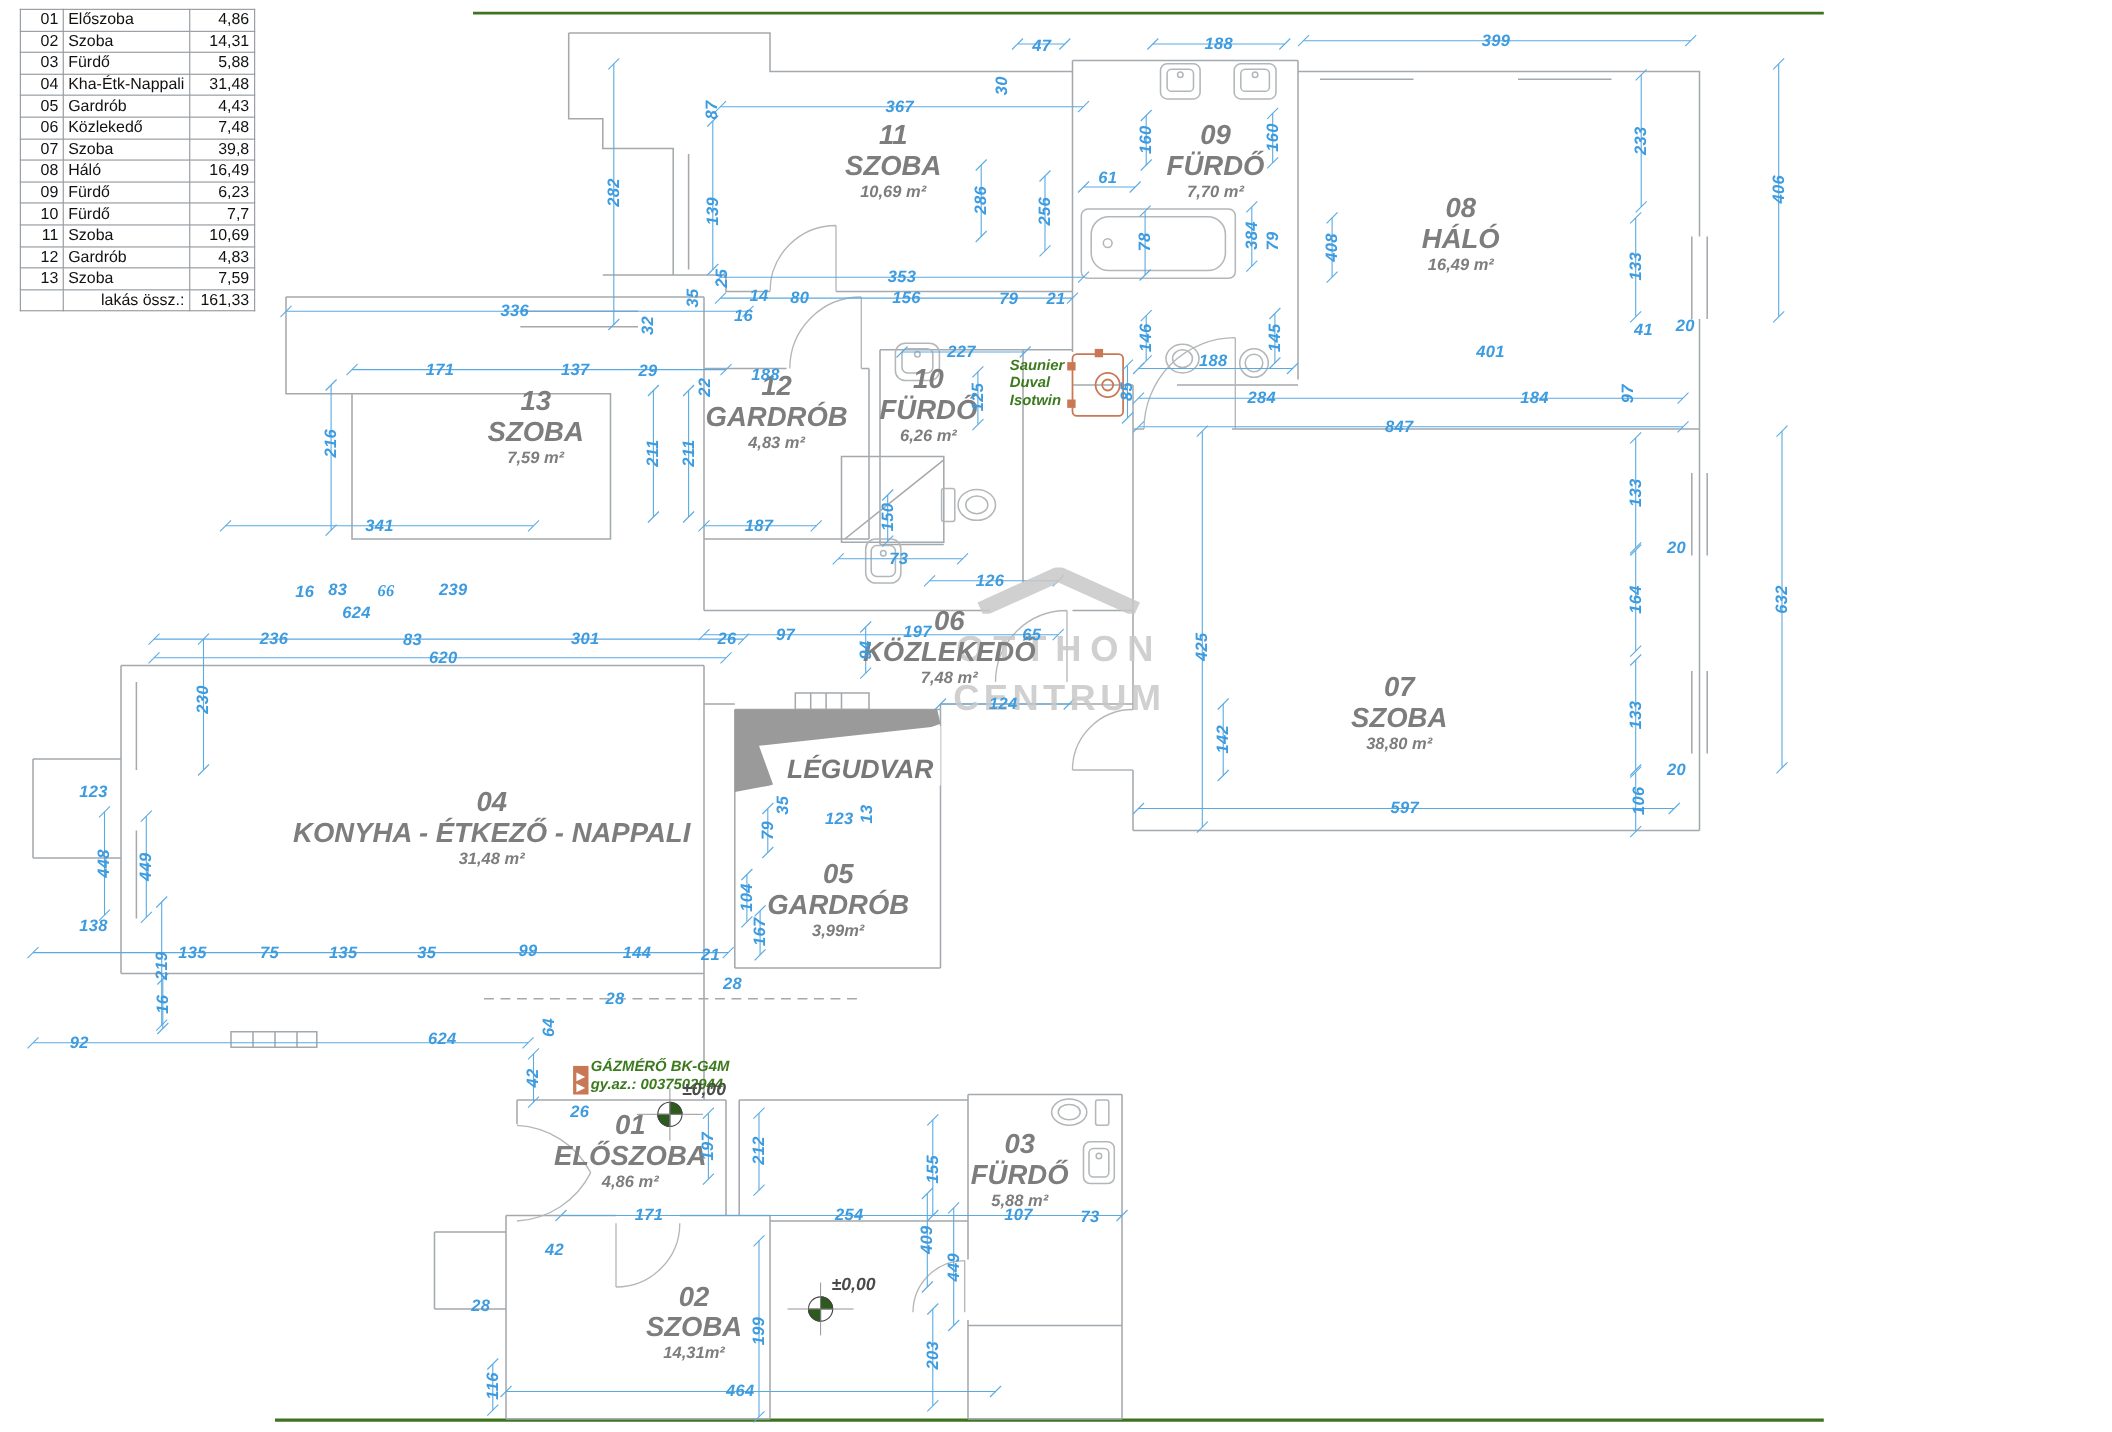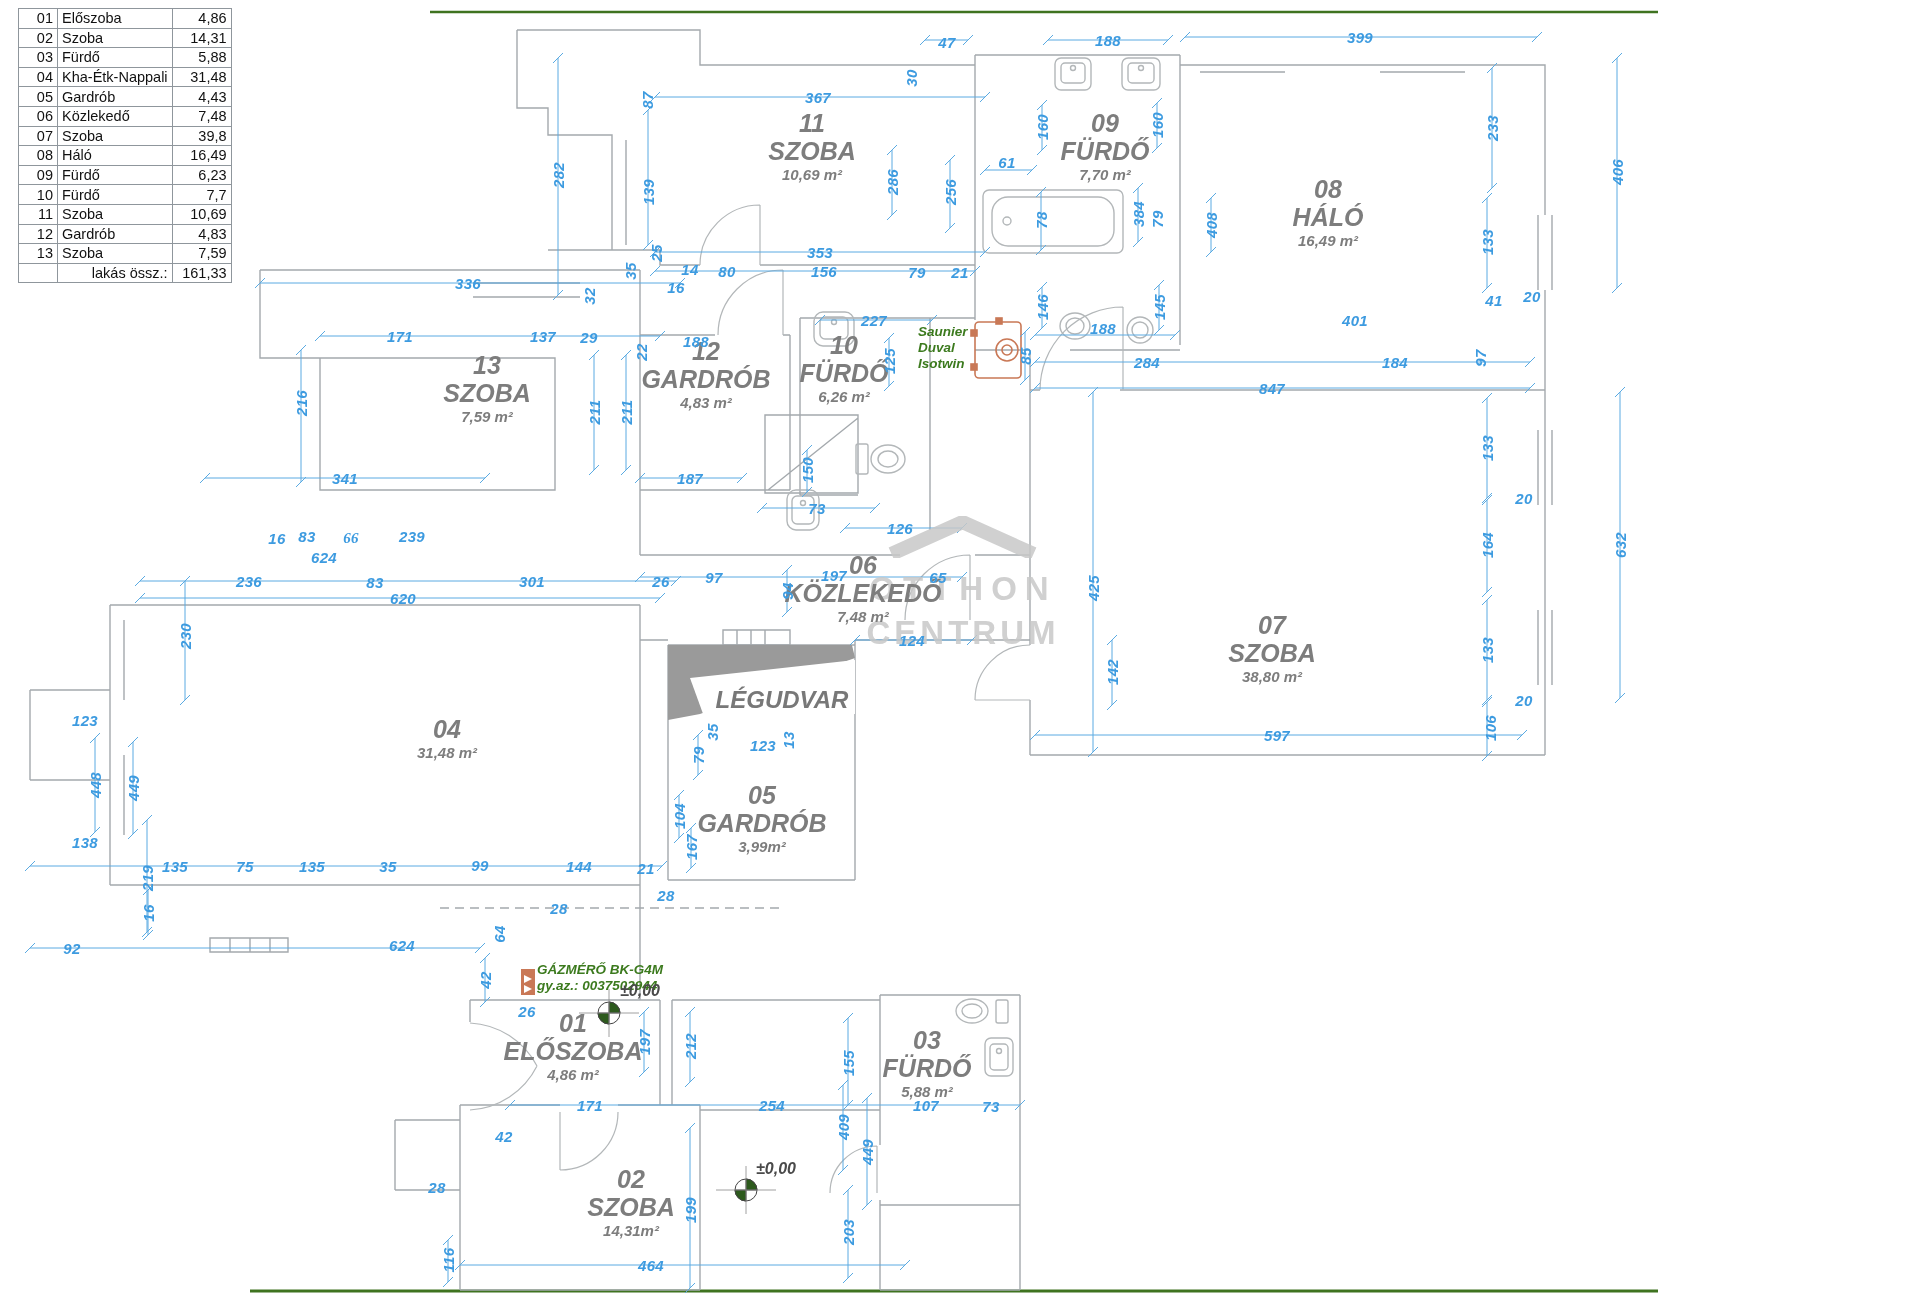--- a/index.html
+++ b/index.html
@@ -503,20 +503,21 @@
         <div class="nm">KÖZLEKEDŐ</div>
         <div class="ar">7,48 m²</div>
       </div>
       <div class="room" style="left: 1272px; top: 612px;">
         <div class="num">07</div>
         <div class="nm">SZOBA</div>
         <div class="ar">38,80 m²</div>
       </div>
       <div class="room" style="left: 447px; top: 716px;">
         <div class="num">04</div>
+        <div class="nm">KONYHA - ÉTKEZŐ - NAPPALI</div>
         <div class="ar">31,48 m²</div>
       </div>
       <div class="room" style="left: 762px; top: 782px;">
         <div class="num">05</div>
         <div class="nm">GARDRÓB</div>
         <div class="ar">3,99m²</div>
       </div>
       <div class="room" style="left: 573px; top: 1010px;">
         <div class="num">01</div>
         <div class="nm">ELŐSZOBA</div>
@@ -574,21 +575,21 @@
       <span class="dim" style="left: 690px; top: 269px;">14</span>
       <span class="dim" style="left: 676px; top: 287px;">16</span>
       <span class="dim v" style="left: 656px; top: 253px;">25</span>
       <span class="dim v" style="left: 630px; top: 271px;">35</span>
       <span class="dim" style="left: 874px; top: 320px;">227</span>
       <span class="dim v" style="left: 889px; top: 361px;">125</span>
       <span class="dim" style="left: 468px; top: 283px;">336</span>
       <span class="dim v" style="left: 589px; top: 296px;">32</span>
       <span class="dim" style="left: 589px; top: 337px;">29</span>
       <span class="dim" style="left: 400px; top: 336px;">171</span>
-      <span class="dim" style="left: 543px; top: 336px;">137</span>
+      <span class="dim" style="left: 523px; top: 336px;">137</span>
       <span class="dim v" style="left: 301px; top: 403px;">216</span>
       <span class="dim v" style="left: 594px; top: 412px;">211</span>
       <span class="dim v" style="left: 626px; top: 412px;">211</span>
       <span class="dim" style="left: 696px; top: 341px;">188</span>
       <span class="dim v" style="left: 641px; top: 352px;">22</span>
       <span class="dim" style="left: 345px; top: 478px;">341</span>
       <span class="dim" style="left: 690px; top: 478px;">187</span>
       <span class="dim" style="left: 277px; top: 538px;">16</span>
       <span class="dim" style="left: 307px; top: 536px;">83</span>
       <span class="dim" style="left: 351px; top: 538px; font-family: Liberation Serif, serif;">66</span>
@@ -651,21 +652,21 @@
       <span class="dim" style="left: 504px; top: 1136px;">42</span>
       <span class="dim" style="left: 437px; top: 1187px;">28</span>
       <span class="dim v" style="left: 448px; top: 1260px;">116</span>
       <span class="dim" style="left: 926px; top: 1105px;">107</span>
       <span class="dim" style="left: 991px; top: 1106px;">73</span>
       <span class="dim v" style="left: 843px; top: 1127px;">409</span>
       <span class="dim v" style="left: 848px; top: 1063px;">155</span>
       <span class="dim v" style="left: 867px; top: 1152px;">449</span>
       <span class="dim v" style="left: 848px; top: 1232px;">203</span>
       <span class="dim v" style="left: 690px; top: 1210px;">199</span>
-      <span class="dim" style="left: 651px; top: 1265px;">464</span>
+      <span class="dim" style="left: 673px; top: 1265px;">464</span>
     </div>
   <div id="notes-layer">
       <div class="gnote" style="left: 918px; top: 324px;">
         <div>Saunier</div>
         <div>Duval</div>
         <div>Isotwin</div>
       </div>
       <div class="gnote" style="left: 537px; top: 962px;">
         <div>GÁZMÉRŐ BK-G4M</div>
         <div>gy.az.: 0037502944</div>

